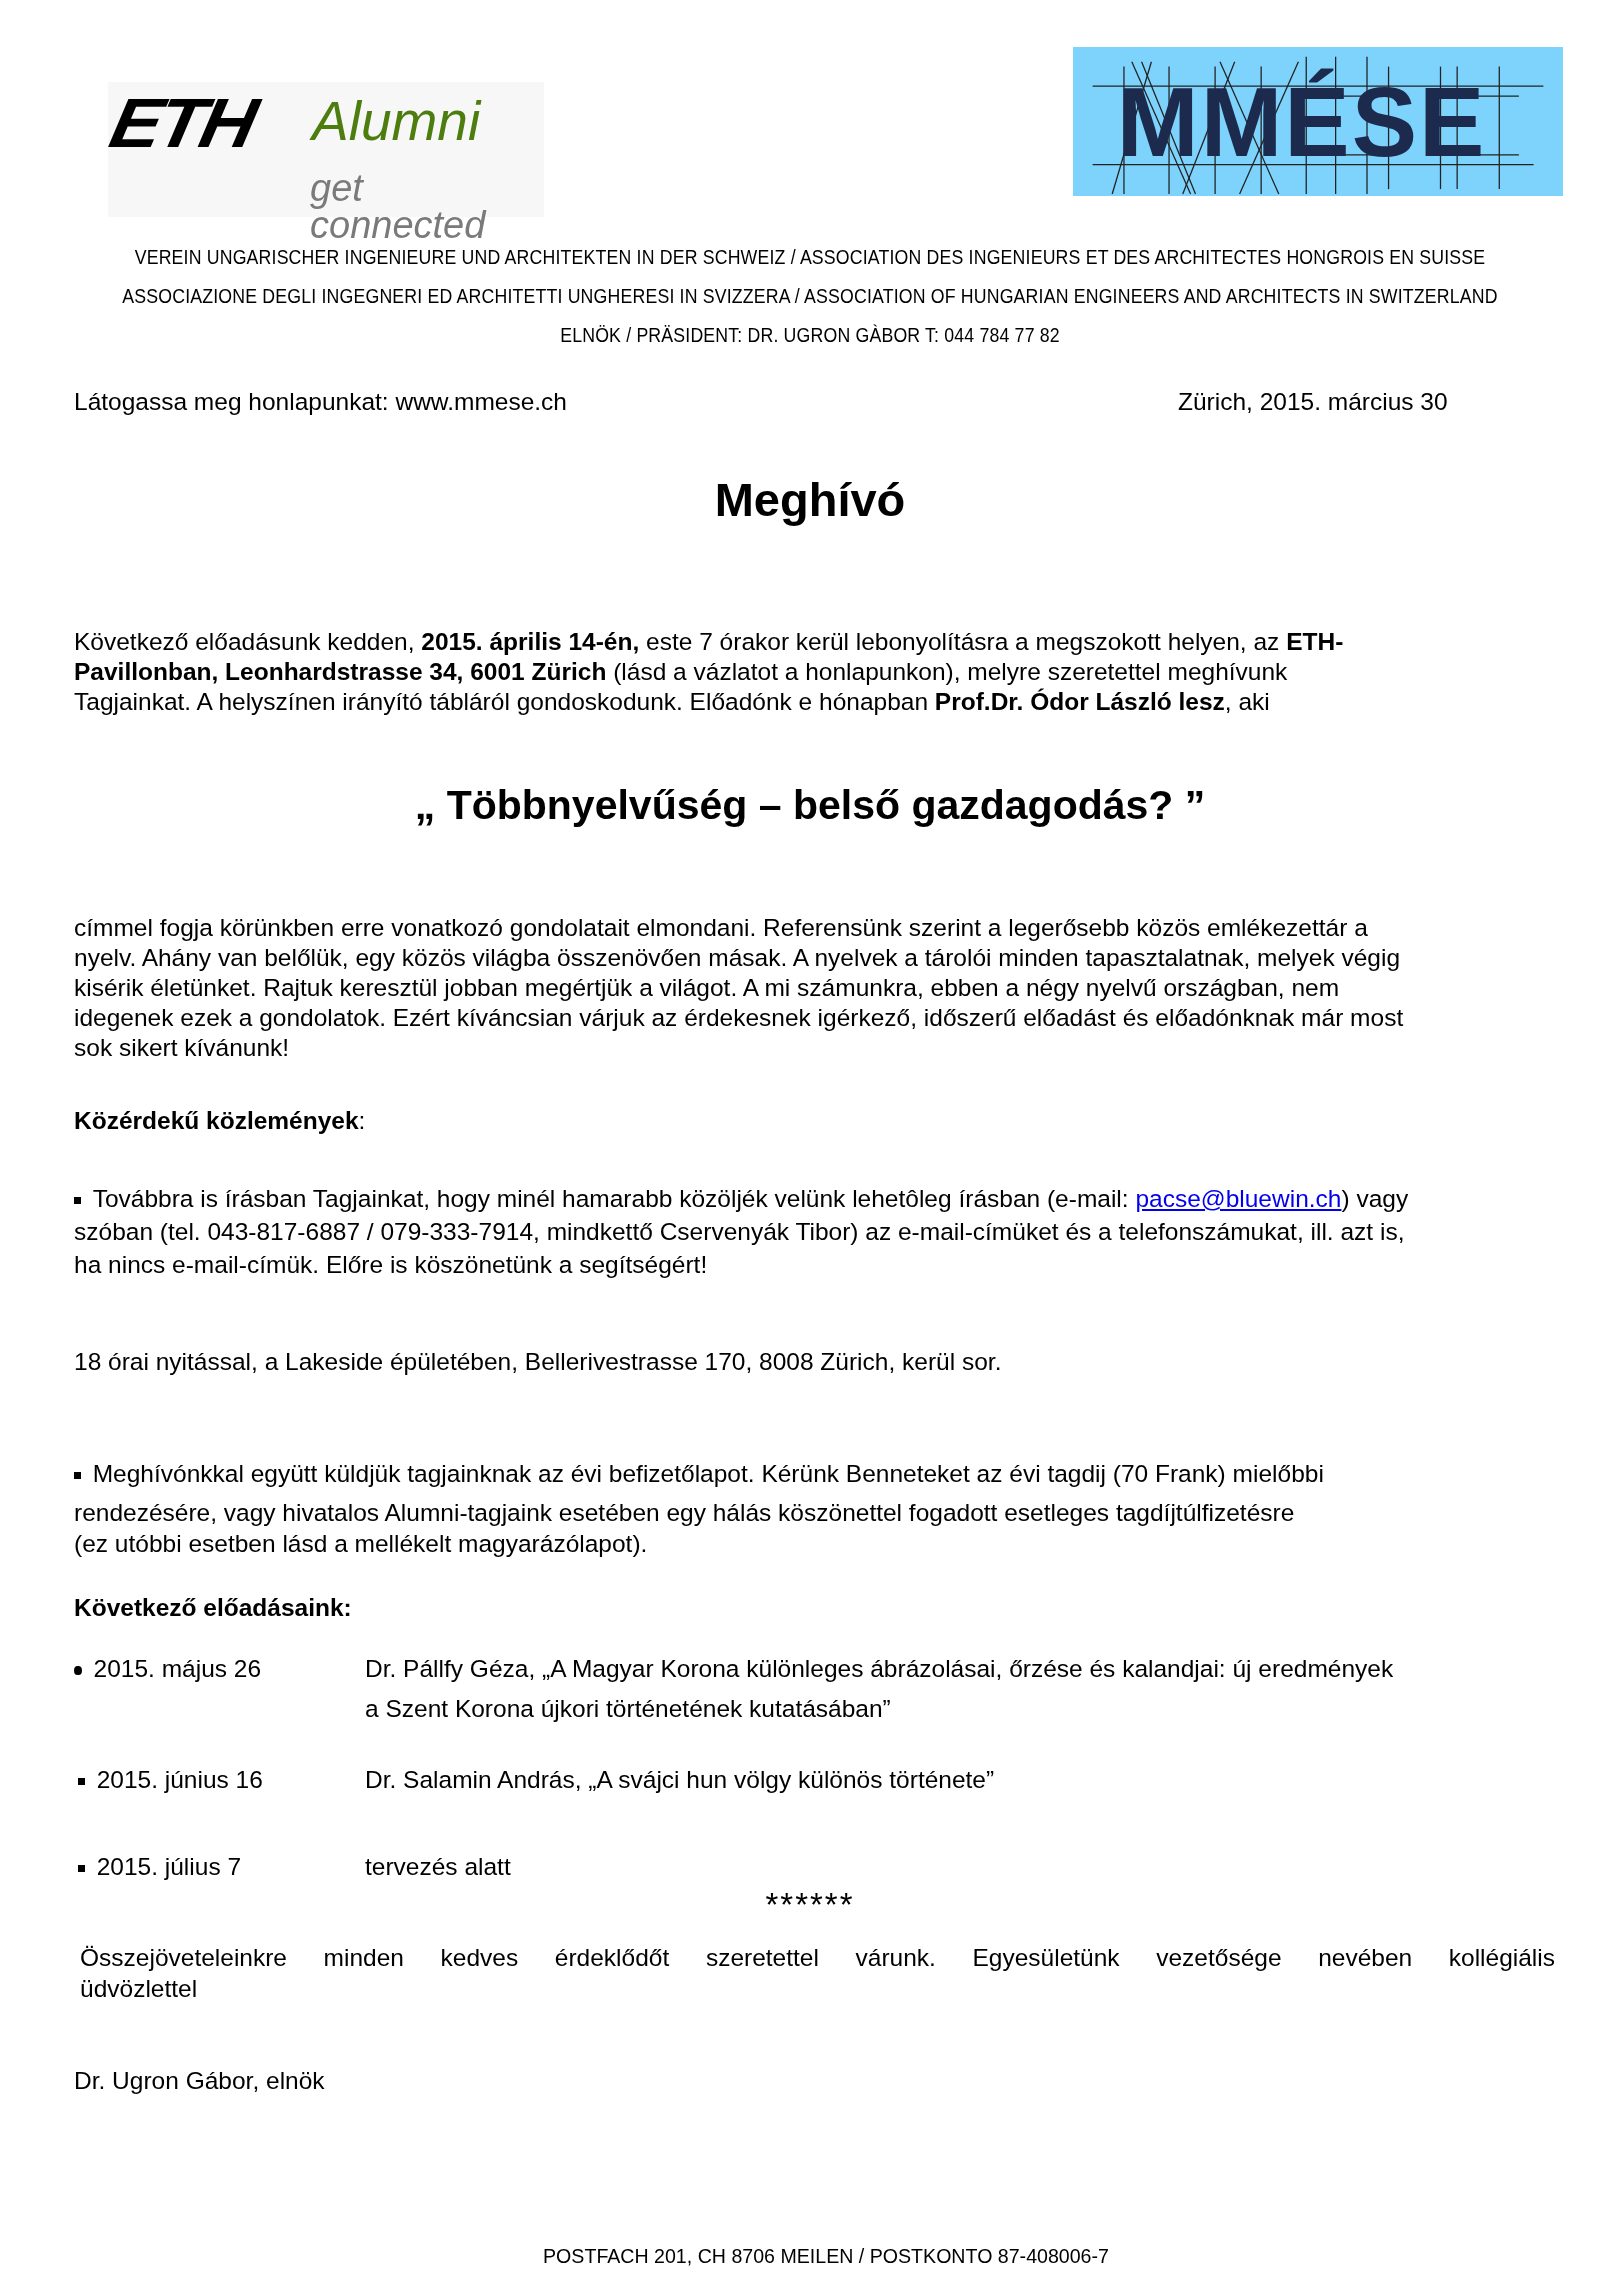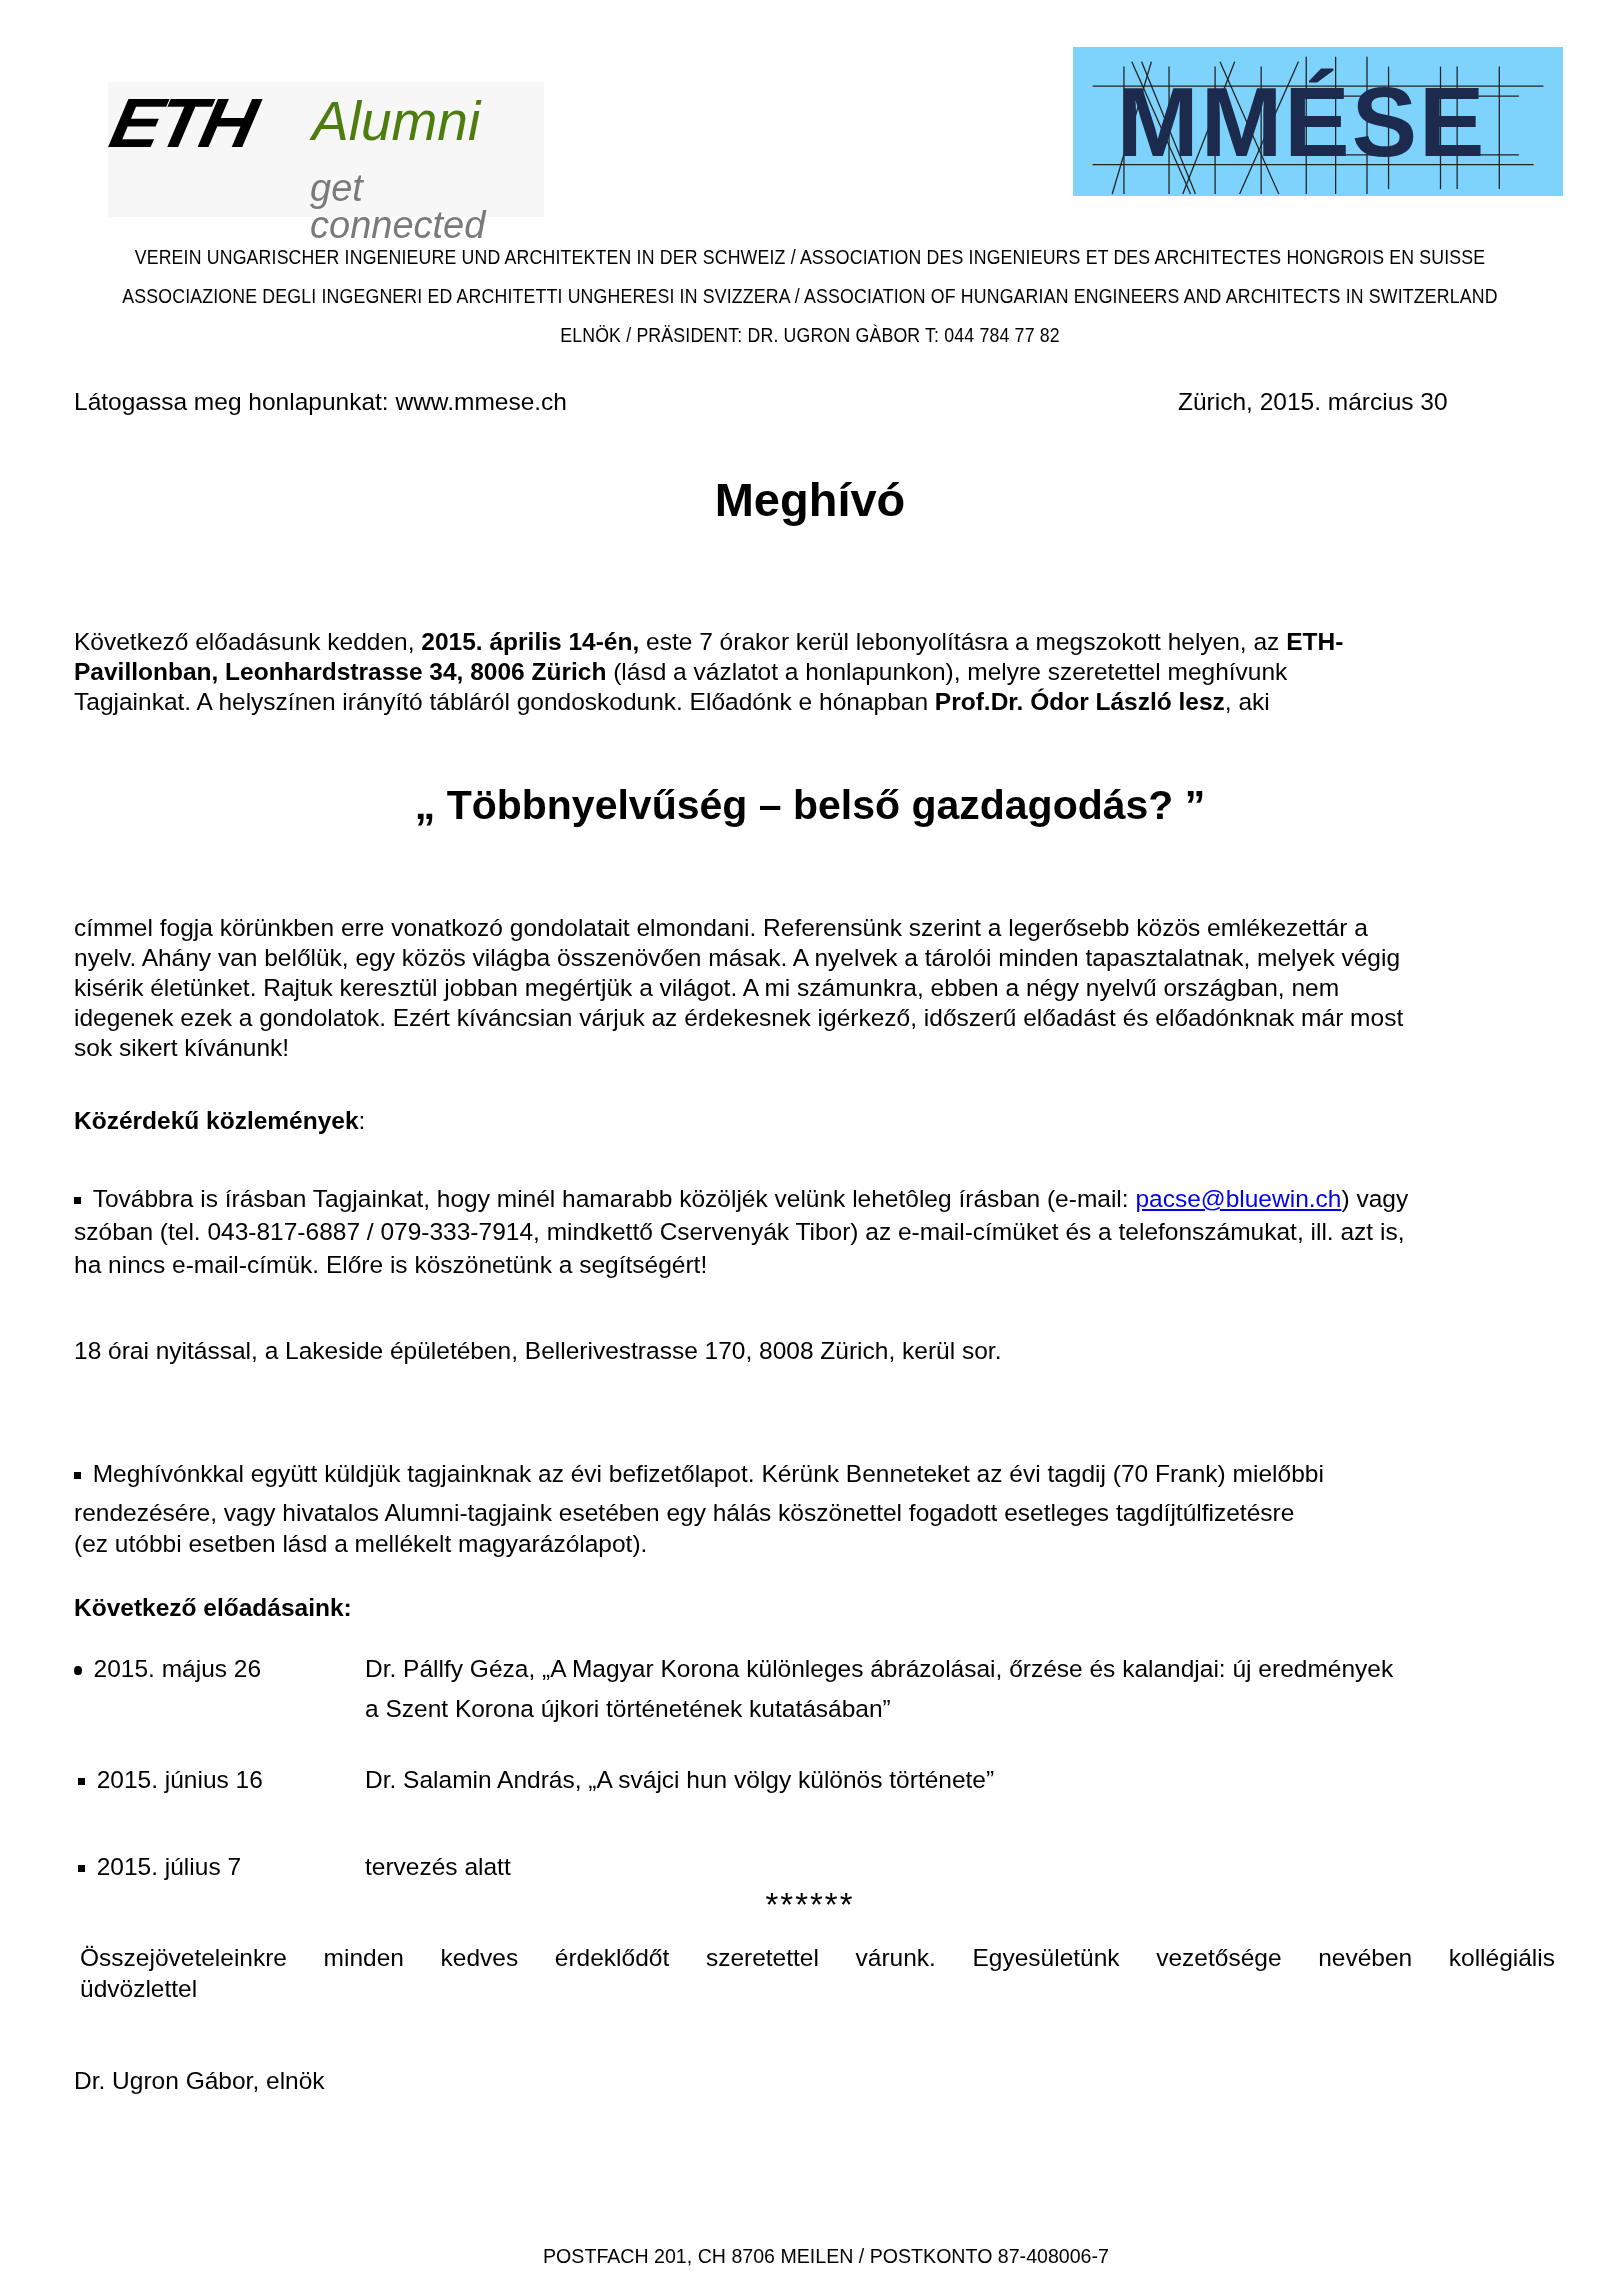--- a/index.html
+++ b/index.html
@@ -76,21 +76,21 @@
 <div class="abs org-line" style="top:284px">ASSOCIAZIONE DEGLI INGEGNERI ED ARCHITETTI UNGHERESI IN SVIZZERA   /   ASSOCIATION OF HUNGARIAN ENGINEERS AND ARCHITECTS IN SWITZERLAND</div>
 <div class="abs org-line" style="top:323px">ELNÖK / PRÄSIDENT:  DR. UGRON GÀBOR    T: 044 784 77 82</div>
 
 <div class="abs txt" style="left:74px;top:387px">Látogassa meg honlapunkat: www.mmese.ch</div>
 <div class="abs txt" style="left:1178px;top:387px">Zürich, 2015. március 30</div>
 
 <div class="abs title" style="top:472px">Meghívó</div>
 
 <div class="abs para" style="left:74px;top:627px">
   <div><span>Következő előadásunk kedden, </span><b>2015. április  14-én,</b><span> este 7 órakor kerül lebonyolításra a megszokott helyen, az </span><b>ETH-</b></div>
-  <div><b>Pavillonban, Leonhardstrasse 34, 8006 Zürich</b><span> (lásd a vázlatot a honlapunkon), melyre szeretettel meghívunk</span></div>
+  <div><b>Pavillonban, Leonhardstrasse 34, 6001 Zürich</b><span> (lásd a vázlatot a honlapunkon), melyre szeretettel meghívunk</span></div>
   <div><span>Tagjainkat. A helyszínen irányító tábláról gondoskodunk. Előadónk e hónapban </span><b>Prof.Dr. Ódor László lesz</b><span>, aki</span></div>
 </div>
 
 <div class="abs subtitle" style="top:782px">„ Többnyelvűség – belső gazdagodás? ”</div>
 
 <div class="abs para" style="left:74px;top:913px">
   <div>címmel fogja körünkben erre vonatkozó gondolatait elmondani. Referensünk szerint a legerősebb közös emlékezettár a</div>
   <div>nyelv. Ahány van belőlük, egy közös világba összenövően másak. A nyelvek a tárolói minden tapasztalatnak, melyek végig</div>
   <div>kisérik életünket. Rajtuk keresztül jobban megértjük a világot. A mi számunkra, ebben a négy nyelvű országban, nem</div>
   <div>idegenek ezek a gondolatok. Ezért kíváncsian várjuk az érdekesnek igérkező, időszerű előadást és előadónknak már most</div>
@@ -99,21 +99,21 @@
 
 <div class="abs txt" style="left:74px;top:1106px"><b>Közérdekű közlemények</b><span>:</span></div>
 
 <div class="abs para" style="left:74px;top:1182px;line-height:33px">
   <div><span class="bullet"></span><span>Továbbra is írásban Tagjainkat, hogy minél hamarabb közöljék velünk lehetôleg írásban (e-mail: </span><a class="link">pacse@bluewin.ch</a><span>) vagy</span></div>
   <div>szóban (tel. 043-817-6887 / 079-333-7914, mindkettő Cservenyák Tibor) az e-mail-címüket és a telefonszámukat, ill. azt is,</div>
   <div>ha nincs e-mail-címük. Előre is köszönetünk a segítségért!</div>
 </div>
 
 <div class="abs para" style="left:74px;top:1327px;line-height:39px">
-  <div style="margin-top:4px">18 órai  nyitással, a Lakeside épületében, Bellerivestrasse 170, 8008 Zürich, kerül sor.</div>
+  <div style="margin-top:15px">18 órai  nyitással, a Lakeside épületében, Bellerivestrasse 170, 8008 Zürich, kerül sor.</div>
 </div>
 
 <div class="abs para" style="left:74px;top:1456px;line-height:35px">
   <div><span class="bullet"></span><span>Meghívónkkal együtt küldjük tagjainknak az évi befizetőlapot. Kérünk Benneteket az évi tagdij (70 Frank) mielőbbi</span></div>
   <div style="margin-top:3.9px">rendezésére, vagy hivatalos Alumni-tagjaink esetében egy hálás köszönettel fogadott esetleges tagdíjtúlfizetésre</div>
   <div style="margin-top:-3.9px">(ez utóbbi esetben lásd a mellékelt magyarázólapot).</div>
 </div>
 
 <div class="abs txt" style="left:74px;top:1593px;font-weight:bold">Következő előadásaink:</div>
 

